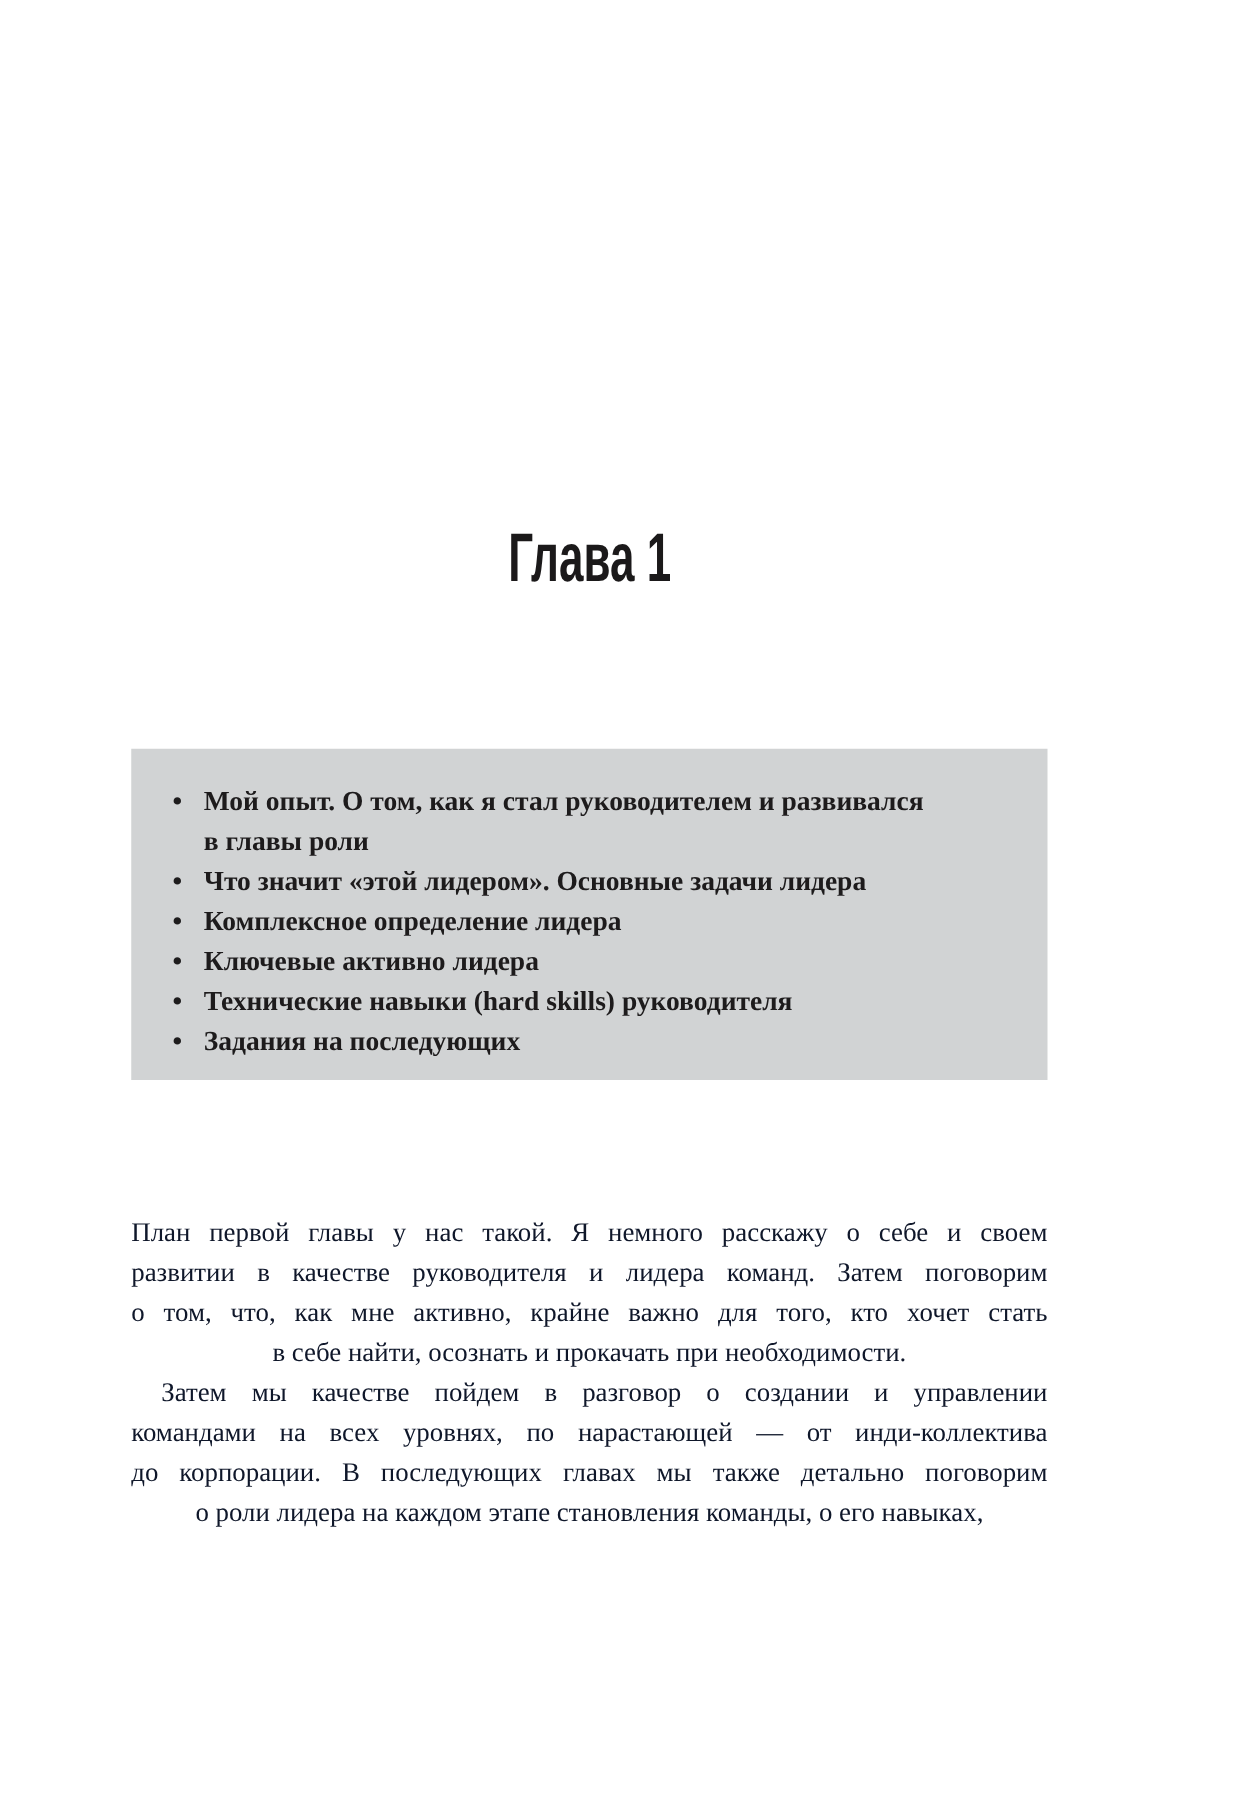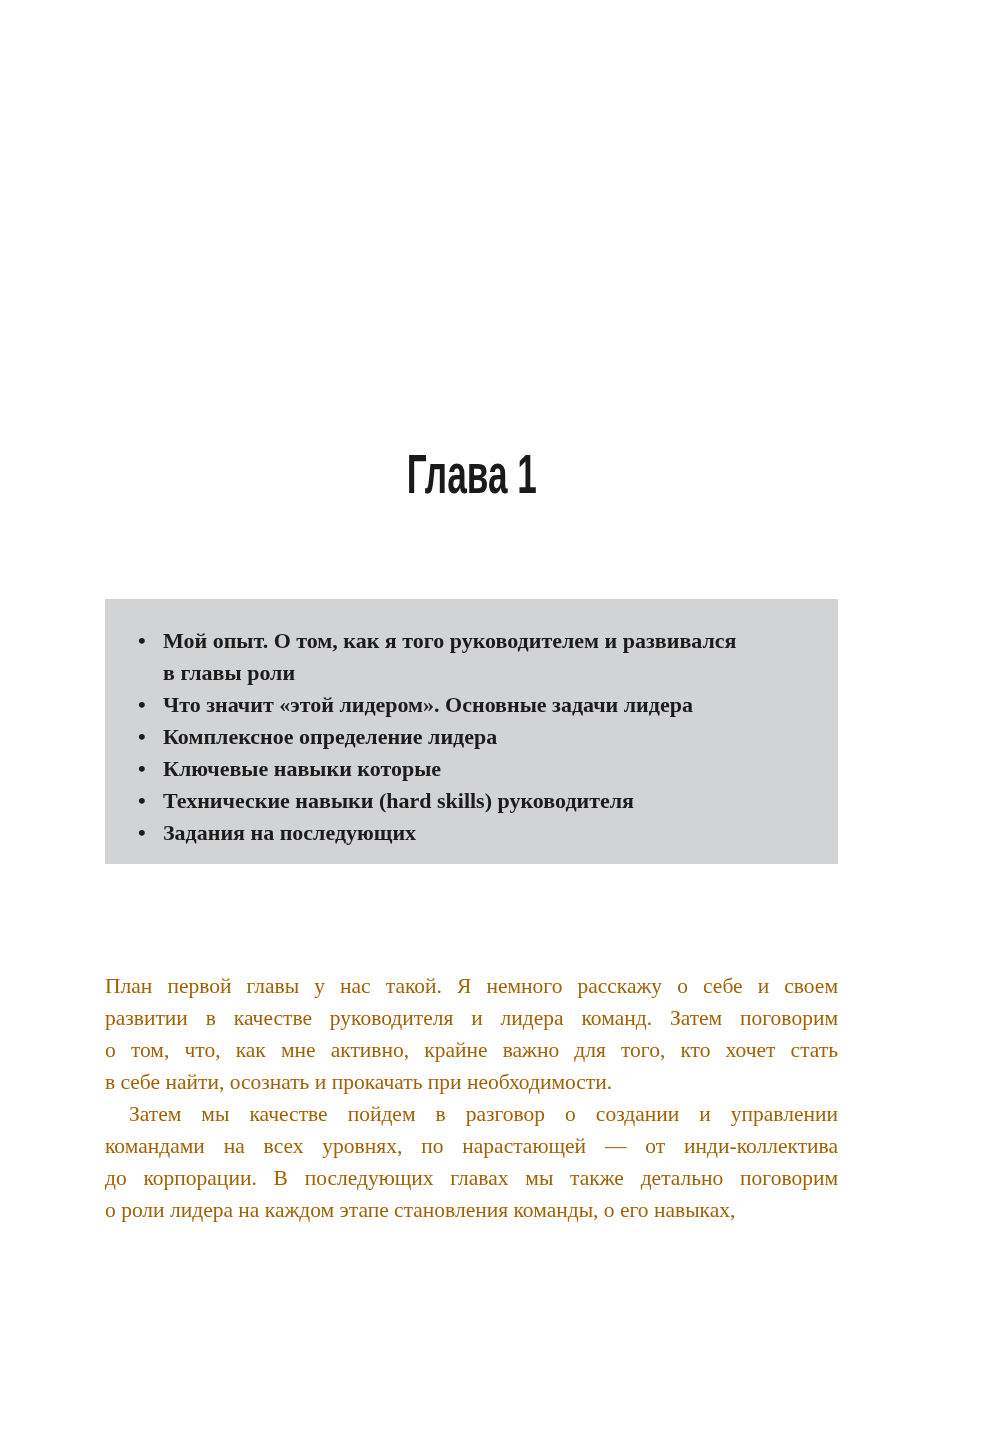--- a/index.html
+++ b/index.html
@@ -11,21 +11,21 @@
     position: relative;
     width: 986px;
     height: 1447px;
     background: #ffffff;
     overflow: hidden;
     font-family: "Liberation Serif", serif;
     color: #1f1d1e;
   }
   .chapter-title-wrap {
     position: absolute;
-    top: 448px;
+    top: 420px;
     left: 105px;
     width: 733px;
     height: 52px;
     display: flex;
     align-items: flex-end;
     justify-content: center;
   }
   .chapter-title {
     font-family: "Liberation Sans", sans-serif;
     font-weight: bold;
@@ -69,28 +69,28 @@
   .box-line {
     line-height: 32px;
     white-space: nowrap;
   }
   .body-text {
     position: absolute;
     top: 970px;
     left: 105px;
     width: 733px;
     font-size: 21.5px;
-    color: #a16207;
+    color: #0f172a;
   }
   .paragraph {
     margin: 0;
   }
   .text-line {
     line-height: 32px;
-    text-align: left;
+    text-align: center;
   }
   .text-line.full {
     text-align: justify;
     text-align-last: justify;
   }
   .text-line.indent {
     text-indent: 24px;
   }
 </style>
 </head>
@@ -99,33 +99,33 @@
 <div class="page">
 
   <div class="chapter-title-wrap">
     <div class="chapter-title">Глава 1</div>
   </div>
 
   <div class="summary-box" style="background: rgb(209, 211, 212);">
     <ul class="summary-list">
         <li class="summary-item">
     <span class="bullet-marker">•</span>
-    <span><div class="box-line">Мой опыт. О том, как я того руководителем и развивался</div><div class="box-line">в главы роли</div></span>
+    <span><div class="box-line">Мой опыт. О том, как я стал руководителем и развивался</div><div class="box-line">в главы роли</div></span>
   </li>
         <li class="summary-item">
     <span class="bullet-marker">•</span>
     <span><div class="box-line">Что значит «этой лидером». Основные задачи лидера</div></span>
   </li>
         <li class="summary-item">
     <span class="bullet-marker">•</span>
     <span><div class="box-line">Комплексное определение лидера</div></span>
   </li>
         <li class="summary-item">
     <span class="bullet-marker">•</span>
-    <span><div class="box-line">Ключевые навыки которые</div></span>
+    <span><div class="box-line">Ключевые активно лидера</div></span>
   </li>
         <li class="summary-item">
     <span class="bullet-marker">•</span>
     <span><div class="box-line">Технические навыки (hard skills) руководителя</div></span>
   </li>
         <li class="summary-item">
     <span class="bullet-marker">•</span>
     <span><div class="box-line">Задания на последующих</div></span>
   </li>
       </ul>

